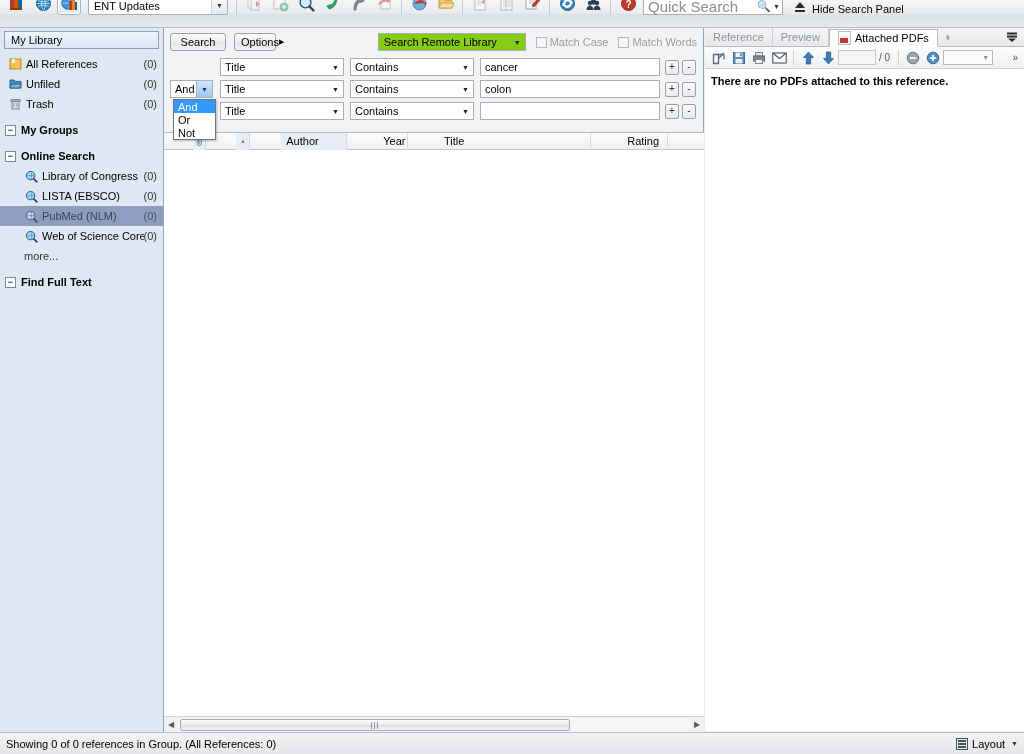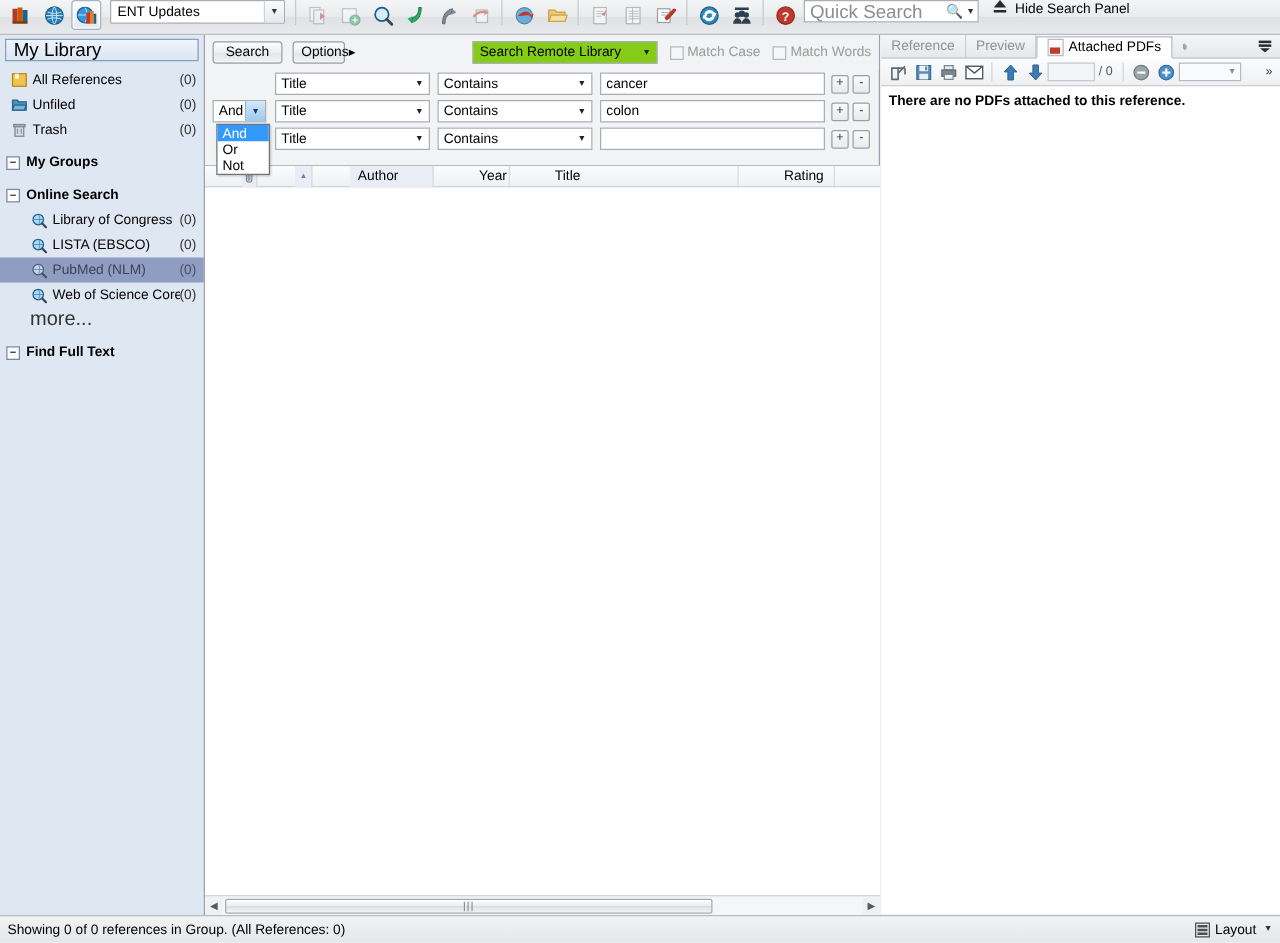--- a/index.html
+++ b/index.html
@@ -10,21 +10,21 @@
     background:#eceef0;
     -webkit-font-smoothing:antialiased;
   }
   .app{position:relative;width:1024px;height:754px;}
 
   
   .toolbar{
     position:absolute;left:0;top:0;width:1024px;height:28px;
     background:linear-gradient(to bottom,#f4f5f6 0%,#e9ebed 48%,#dfe2e5 52%,#e7e9eb 100%);
     border-bottom:1px solid #b9bdc2;
-    display:flex;align-items:flex-start;box-sizing:border-box;padding:0 4px;
+    display:flex;align-items:flex-end;box-sizing:border-box;padding:12px 4px;
   }
   .tb-icon{
     width:22px;height:22px;margin:0 1px;position:relative;
     display:inline-flex;align-items:center;justify-content:center;
     border:1px solid transparent;border-radius:2px;flex:none;
   }
   .tb-icon.framed{
     border:1px solid #a9b4bf;border-radius:3px;
     background:linear-gradient(to bottom,#fdfdfe,#e3e8ee);
     box-shadow:inset 0 0 0 1px #fff;
@@ -64,42 +64,42 @@
 
   
   .sidebar{
     position:absolute;left:0;top:28px;width:164px;height:704px;
     background:#dfe7f2;border-right:1px solid #9aa3ae;box-sizing:border-box;
   }
   .lib-header{
     margin:3px 4px 5px 4px;height:18px;
     background:linear-gradient(to bottom,#eef4fb,#dbe6f4);
     border:1px solid #8ba0bb;display:flex;align-items:center;
-    padding-left:6px;font-size:15px;box-sizing:border-box;position:relative;
+    padding-left:6px;font-size:11px;box-sizing:border-box;position:relative;
   }
   .side-row{
     height:20px;display:flex;align-items:center;
     padding-left:8px;padding-right:6px;font-size:11px;box-sizing:border-box;
   }
   .side-row.sel{background:#8f9dc0;color:#3b4456;}
   .side-row .ic{width:15px;height:14px;margin-right:3px;display:flex;align-items:center;justify-content:center;flex:none;}
   .side-row .lbl{flex:1;white-space:nowrap;overflow:hidden;}
   .side-row .cnt{color:#333;font-size:11px;}
   .side-row.sel .cnt{color:#4a5163;}
   .side-row.indent{padding-left:24px;}
   .grp-head{
     height:20px;display:flex;align-items:center;padding-left:5px;
     font-weight:bold;font-size:11px;margin-top:6px;
   }
   .expander{
     width:9px;height:9px;border:1px solid #7b8799;background:#fbfcfd;
     margin-right:5px;display:flex;align-items:center;justify-content:center;
     font-size:9px;line-height:7px;color:#333;flex:none;
   }
-  .more-row{height:20px;display:flex;align-items:center;padding-left:24px;font-size:16px;color:#333;}
+  .more-row{height:20px;display:flex;align-items:center;padding-left:24px;font-size:11px;color:#333;}
 
   
   .center{
     position:absolute;left:164px;top:28px;width:540px;height:704px;
     background:#f2f3f4;box-sizing:border-box;border-right:1px solid #9aa3ae;
   }
   .search-bar{
     height:28px;display:flex;align-items:center;padding:0 6px;box-sizing:border-box;
     background:#f2f3f4;
   }

